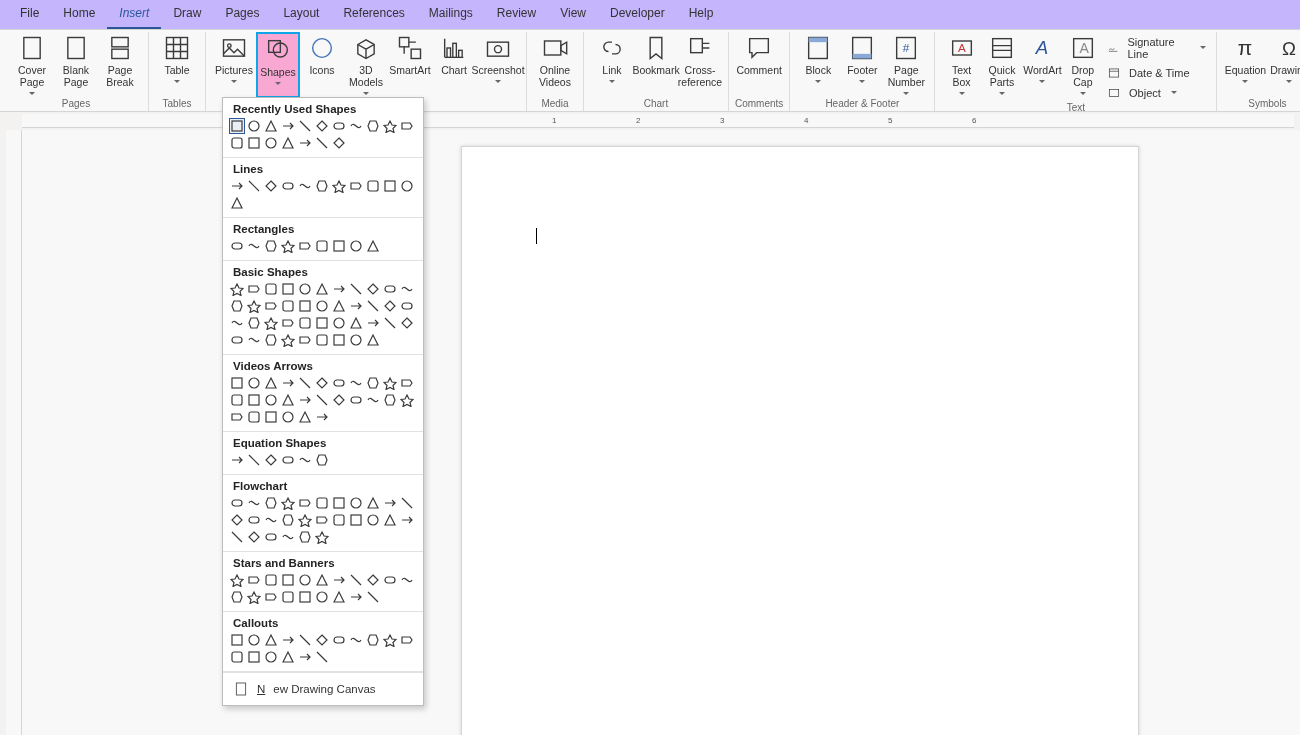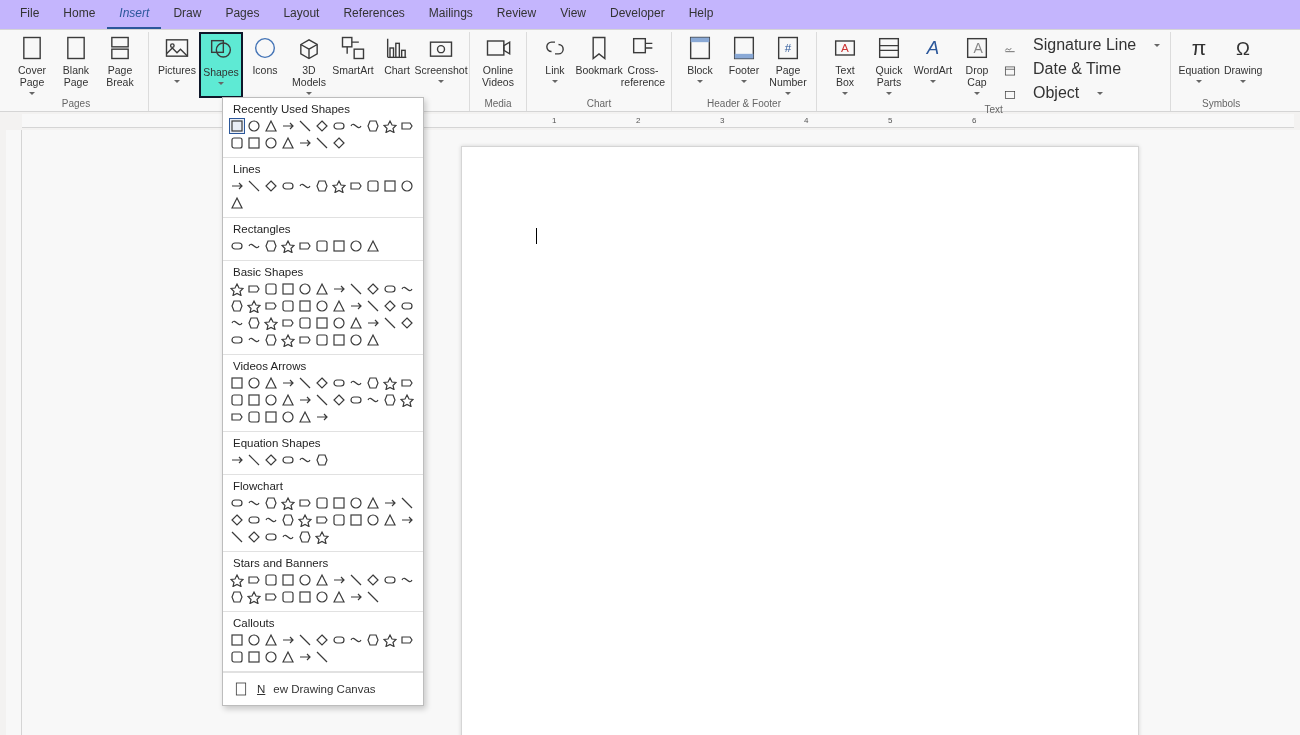--- a/index.html
+++ b/index.html
@@ -12,29 +12,29 @@
 
 
 .ribbon { display: flex; background: #f8f8f8; height: 82px; border-bottom: 1px solid #d5d5d5; padding: 2px 4px 0 4px; }
 .ribbon-group { display: flex; flex-direction: column; align-items: center; border-right: 1px solid #dcdcdc; padding: 0 6px; }
 .ribbon-group:last-child { border-right: none; }
 .group-buttons { display: flex; flex: 1; align-items: flex-start; }
 .group-label { font-size: 10px; color: #666; padding-bottom: 2px; text-align: right; }
 .big-btn { display: flex; flex-direction: column; align-items: center; justify-content: flex-start; width: 44px; height: 66px; padding-top: 2px; cursor: pointer; font-size: 10.5px; color: #333; text-align: center; line-height: 1.15; }
 .big-btn .ico { width: 28px; height: 28px; margin-bottom: 2px; display: flex; align-items: center; justify-content: center; }
 .big-btn .drop::after { content: ""; display: inline-block; border: 3px solid transparent; border-top-color: #666; margin-top: 1px; }
-.big-btn.highlighted { border: 2px solid #0f172a; background: #5eead4; }
+.big-btn.highlighted { border: 2px solid #0ea5e9; background: #f9a8d4; }
 .small-row { display: flex; flex-direction: column; gap: 2px; padding-top: 2px; }
-.small-btn { display: flex; align-items: flex-end; gap: 16px; font-size: 16px; color: #333; padding: 2px 4px; cursor: pointer; }
+.small-btn { display: flex; align-items: center; gap: 8px; font-size: 11px; color: #333; padding: 2px 4px; cursor: pointer; }
 .small-btn .ico { width: 14px; height: 14px; }
 .small-btn .drop::after { content: ""; display: inline-block; border: 3px solid transparent; border-top-color: #666; margin-left: 2px; }
 
 
 .shapes-panel { position: absolute; left: 222px; top: 97px; width: 202px; background: #fff; border: 1px solid #bdbdbd; box-shadow: 2px 3px 6px rgba(0,0,0,.2); font-size: 11.5px; color: #333; z-index: 10; }
-.sp-section-title { font-weight: 400; padding: 5px 10px 3px 10px; color: #242424; }
+.sp-section-title { font-weight: 700; padding: 5px 10px 3px 10px; color: #242424; }
 .sp-grid { display: flex; flex-wrap: wrap; padding: 0 6px 6px 6px; gap: 1px; }
 .sp-item { width: 16px; height: 16px; display: flex; align-items: center; justify-content: center; cursor: pointer; border: 1px solid transparent; }
 .sp-item.sel { border: 1px solid #2b579a; background: #e9eef7; }
 .sp-item svg { width: 14px; height: 14px; }
 .sp-divider { border-top: 1px solid #e1e1e1; margin: 0; }
 .sp-canvas { display: flex; align-items: center; gap: 8px; padding: 8px 10px; border-top: 1px solid #e1e1e1; cursor: pointer; }
 .sp-canvas .u { text-decoration: underline; }
 .sp-canvas .ico { width: 16px; height: 16px; }
 
 
@@ -98,20 +98,35 @@
           <div>Page<br>Break</div>
         </div>
       </div>
       <div class="group-label">Pages</div>
     </div>
     <div class="ribbon-group">
       <div class="group-buttons">
         <div class="big-btn">
           <div class="ico">
             <svg viewBox="0 0 24 24">
+              <rect x="3" y="3" width="18" height="18" class="stroke"></rect>
+              <path d="M9 3v18M15 3v18M3 9h18M3 15h18" class="stroke"></path>
+            </svg>
+          </div>
+          <div>Table</div>
+          <div class="drop"></div>
+        </div>
+      </div>
+      <div class="group-label">Tables</div>
+    </div>
+    <div class="ribbon-group">
+      <div class="group-buttons">
+        <div class="big-btn">
+          <div class="ico">
+            <svg viewBox="0 0 24 24">
               <rect x="3" y="5" width="18" height="14" class="stroke"></rect>
               <circle cx="8" cy="10" r="1.5" class="stroke"></circle>
               <path d="M3 17l5-5 4 4 3-3 6 6" class="stroke"></path>
             </svg>
           </div>
           <div>Pictures</div>
           <div class="drop"></div>
         </div>
         <div class="big-btn highlighted">
           <div class="ico">
@@ -211,20 +226,33 @@
           <div class="ico">
             <svg viewBox="0 0 24 24">
               <rect x="4" y="4" width="10" height="12" class="stroke"></rect>
               <path d="M14 8h6M14 12h6" class="stroke"></path>
             </svg>
           </div>
           <div>Cross-<br>reference</div>
         </div>
       </div>
       <div class="group-label">Chart</div>
+    </div>
+    <div class="ribbon-group">
+      <div class="group-buttons">
+        <div class="big-btn">
+          <div class="ico">
+            <svg viewBox="0 0 24 24">
+              <path d="M4 4h16v12H10l-4 4v-4H4z" class="stroke"></path>
+            </svg>
+          </div>
+          <div>Comment</div>
+        </div>
+      </div>
+      <div class="group-label">Comments</div>
     </div>
     <div class="ribbon-group">
       <div class="group-buttons">
         <div class="big-btn">
           <div class="ico">
             <svg viewBox="0 0 24 24">
               <rect x="4" y="3" width="16" height="18" class="stroke"></rect>
               <rect x="4" y="3" width="16" height="4" fill="#8aa9d6" stroke="none"></rect>
             </svg>
           </div>

